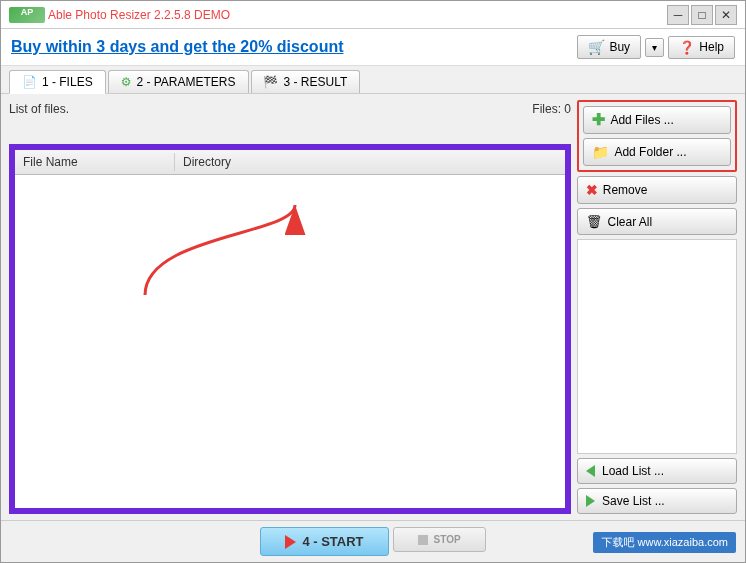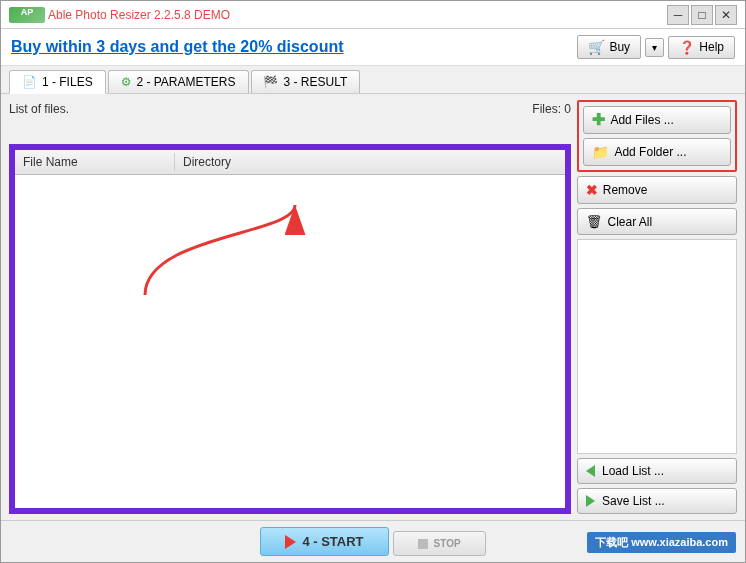--- a/index.html
+++ b/index.html
@@ -235,21 +235,21 @@
       flex: 1;
       border: 1px solid #ccc;
       background: #fff;
       min-height: 60px;
     }
 
     
     .bottom-bar {
       padding: 6px 10px;
       display: flex;
-      align-items: flex-end;
+      align-items: flex-start;
       justify-content: center;
       gap: 4px;
       border-top: 1px solid #ccc;
       background: #f0f0f0;
     }
     .start-btn {
       background: linear-gradient(to bottom, #b3e5fc, #7bc8f0);
       border: 1px solid #5bafd6;
       padding: 6px 24px;
       cursor: pointer;
@@ -277,21 +277,21 @@
 
     
     .watermark {
       position: absolute;
       bottom: 10px;
       right: 10px;
       background: #1565c0;
       color: #fff;
       padding: 3px 8px;
       font-size: 11px;
-      font-weight: bold;
+      font-weight: normal;
       border-radius: 2px;
       opacity: 0.85;
     }
 
     
     .arrow-container {
       position: absolute;
       top: 20px;
       left: 100px;
       pointer-events: none;

